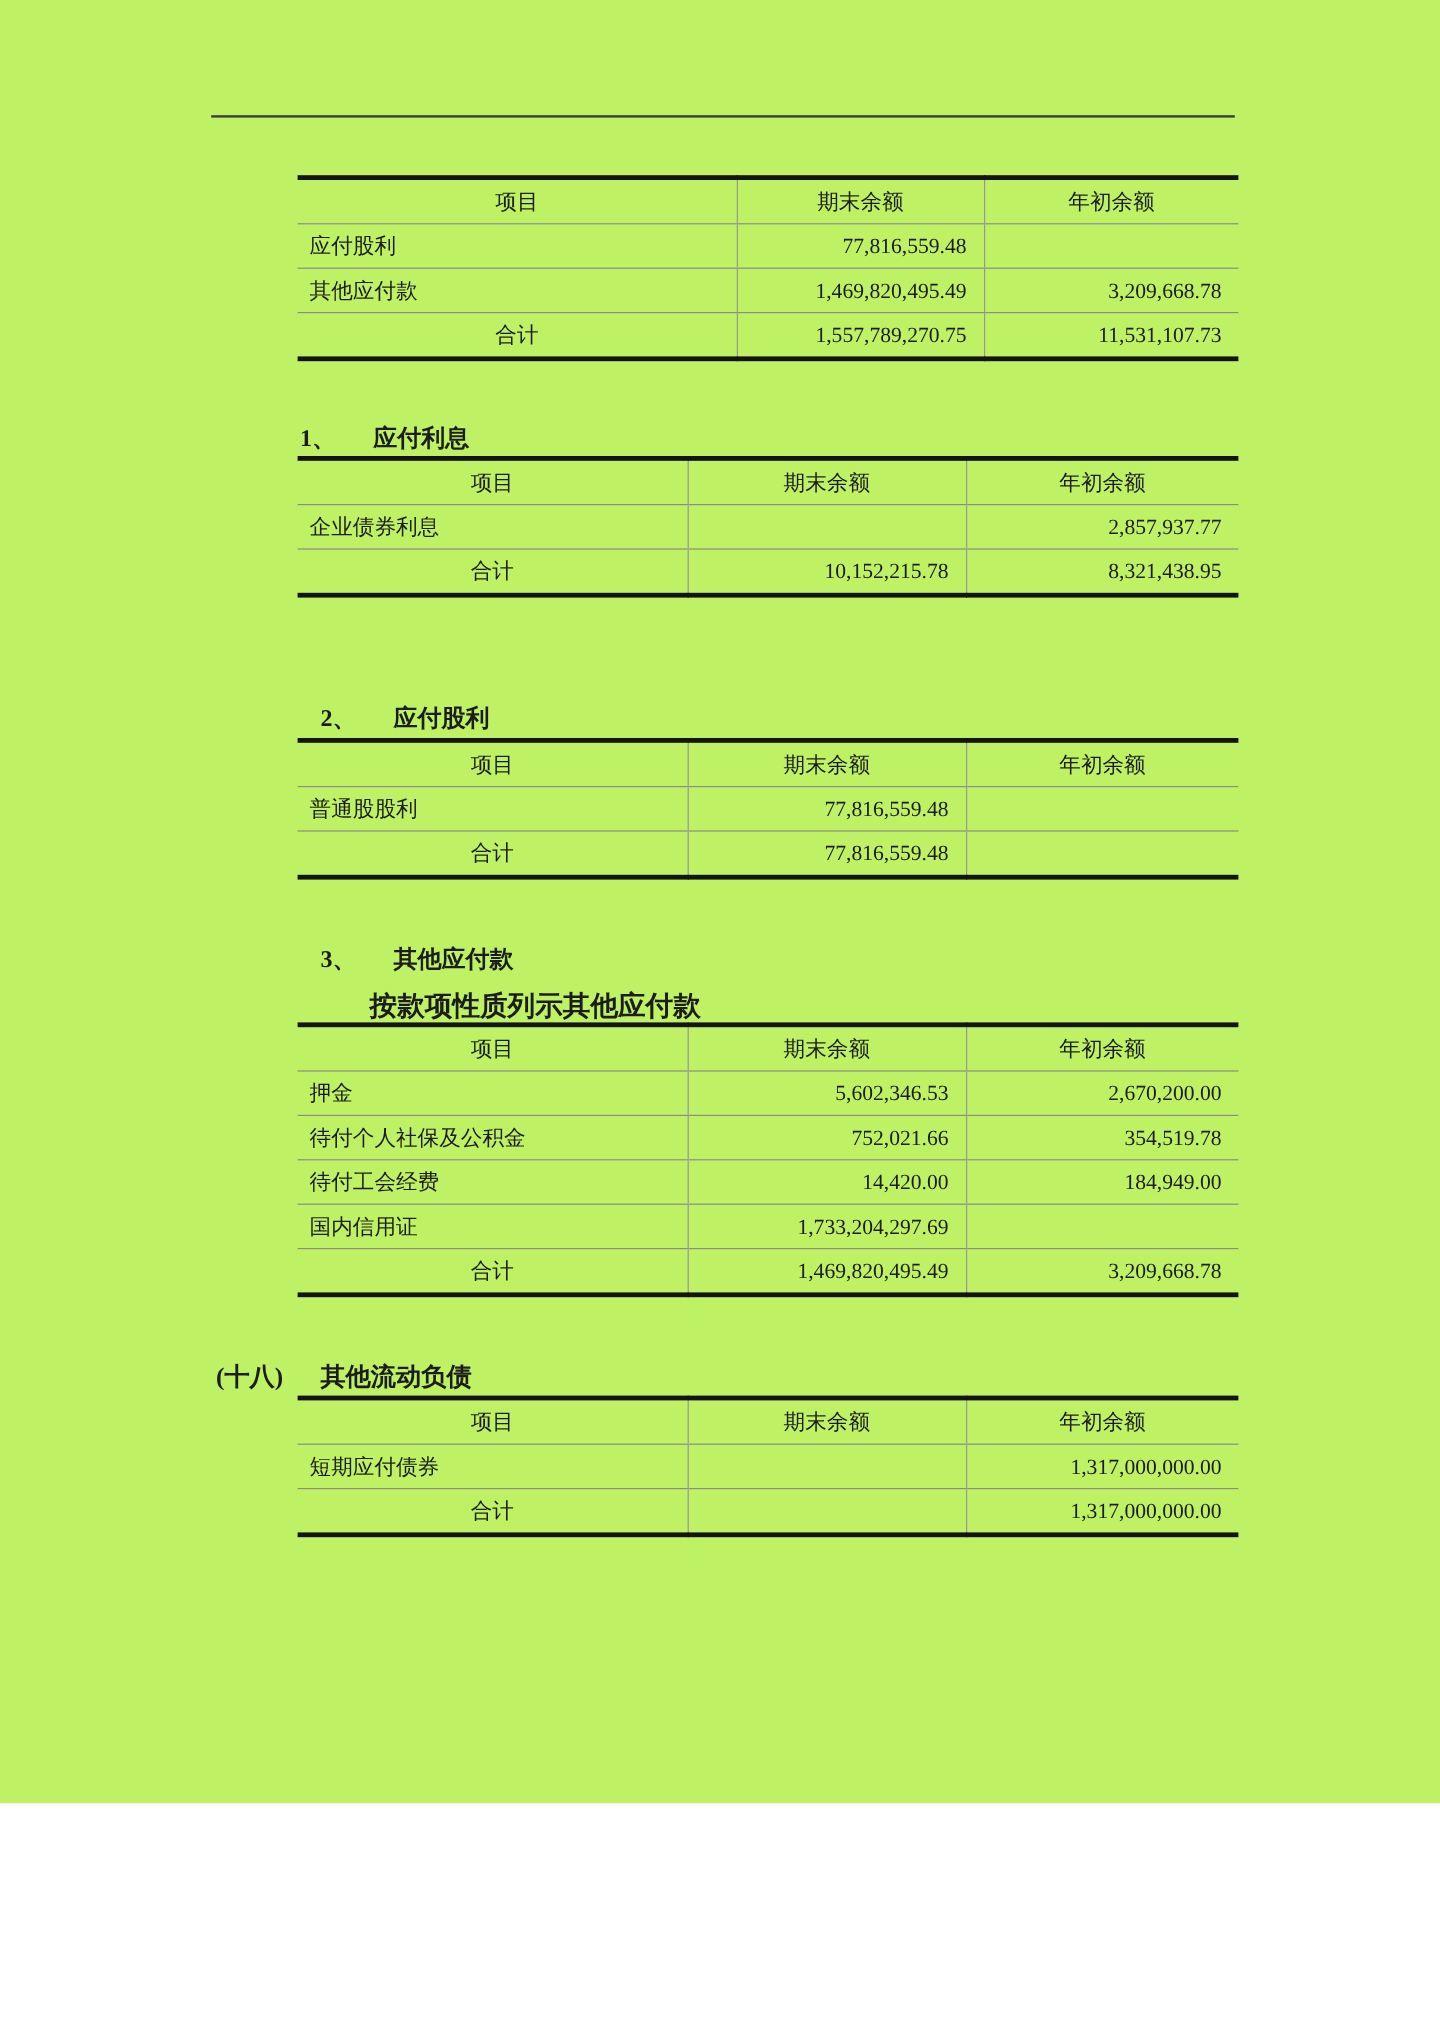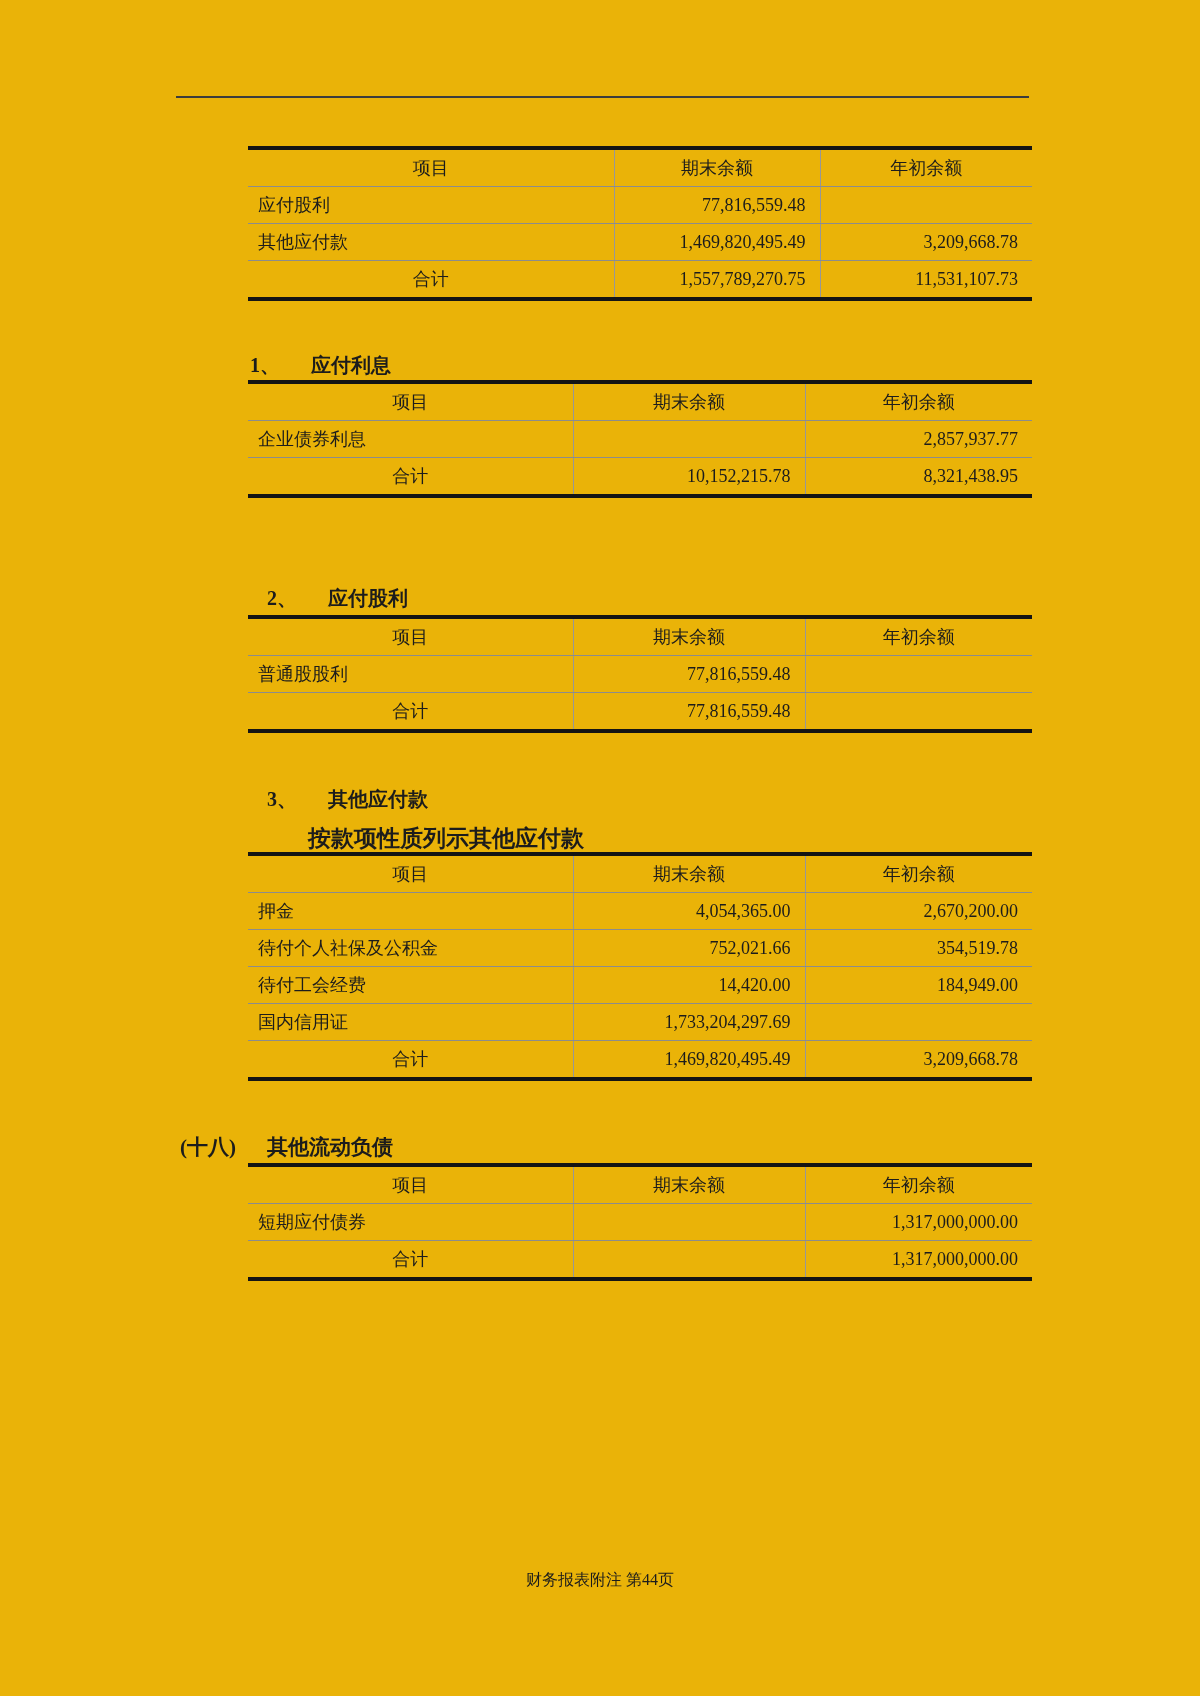--- a/index.html
+++ b/index.html
@@ -1,17 +1,17 @@
 <!DOCTYPE html>
 <html><head>
 <meta charset="utf-8">
 <style>
   html,body{margin:0;padding:0;background:#ffffff;}
   .page{
-    position:relative;width:1200px;height:1696px;background:#eab308;
+    position:relative;width:1200px;height:1503px;background:#bef264;
     font-family:"Liberation Serif","DejaVu Serif",serif;color:#1c1c1c;
     overflow:hidden;margin:0 auto;
   }
   .toprule{position:absolute;left:176px;top:96px;width:853px;height:2px;background:#3c3c3c;}
   table.fin{
     position:absolute;border-collapse:collapse;table-layout:fixed;
     border-top:4px solid #141414;border-bottom:4px solid #141414;
     width:784px;left:248px;
   }
   table.fin td{
@@ -141,21 +141,21 @@
         <col style="width:227px">
       </colgroup>
     <tbody>
         <tr class="hdr">
       <td>项目</td>
       <td>期末余额</td>
       <td>年初余额</td>
     </tr>
     <tr>
       <td class="lbl">押金</td>
-      <td class="num">4,054,365.00</td>
+      <td class="num">5,602,346.53</td>
       <td class="num">2,670,200.00</td>
     </tr>
     <tr>
       <td class="lbl">待付个人社保及公积金</td>
       <td class="num">752,021.66</td>
       <td class="num">354,519.78</td>
     </tr>
     <tr>
       <td class="lbl">待付工会经费</td>
       <td class="num">14,420.00</td>

